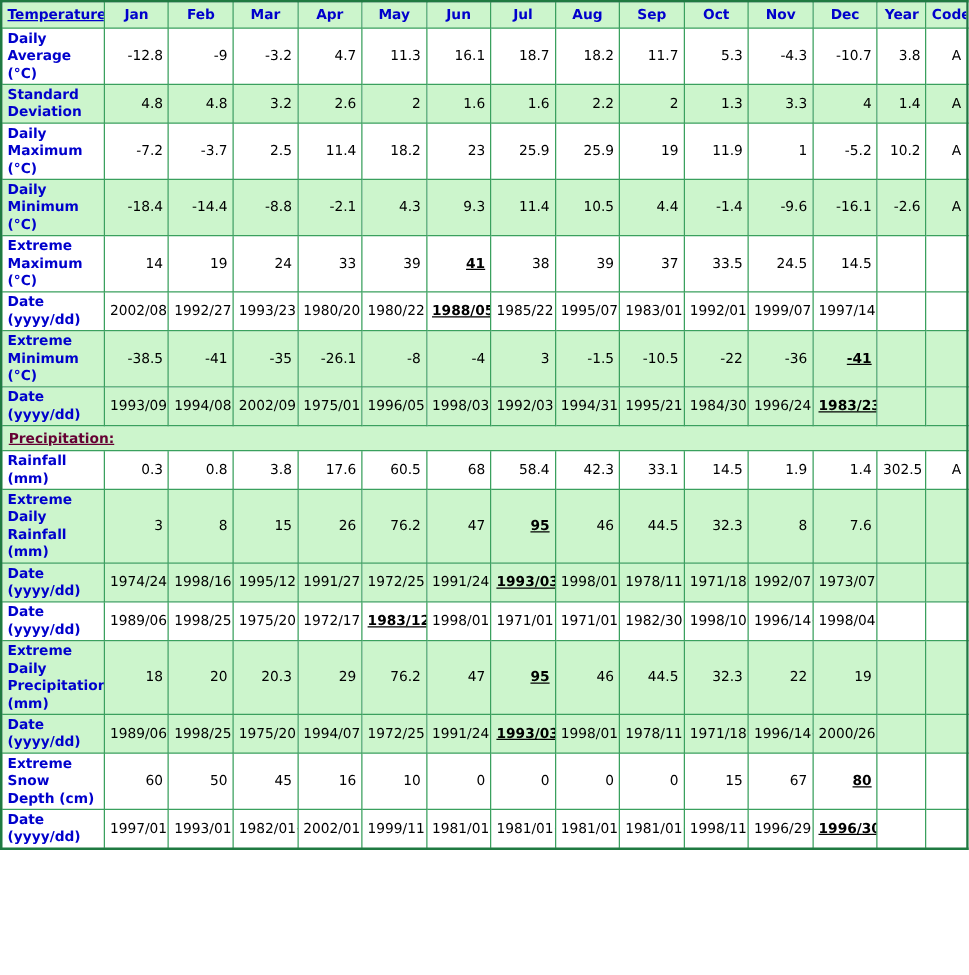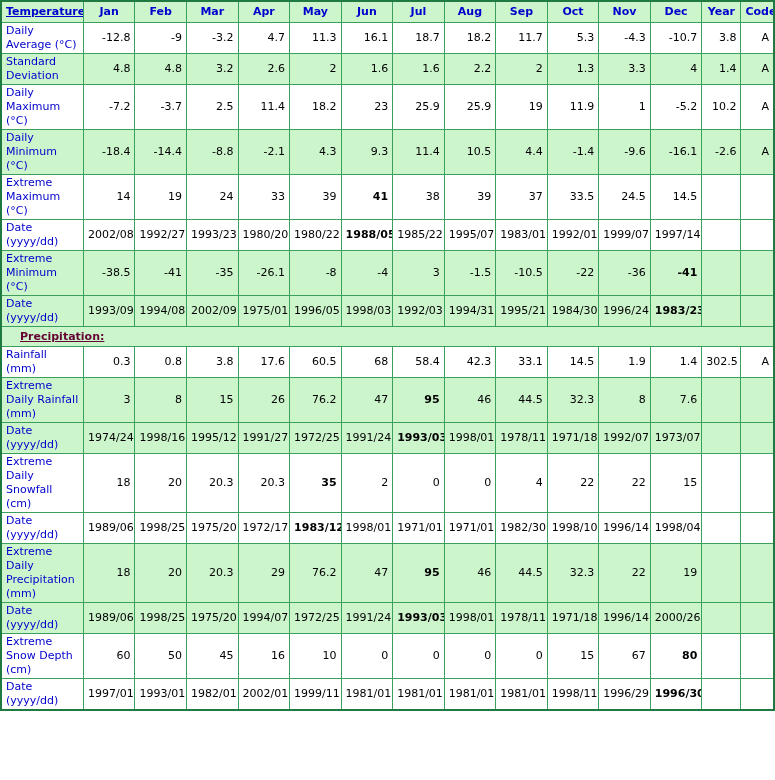--- a/index.html
+++ b/index.html
@@ -45,37 +45,37 @@
     text-decoration: underline;
     padding-left: 5px;
   }
   
   tr.section td {
     background: #ccf5cc;
     color: #660033;
     font-weight: bold;
     text-decoration: underline;
     text-align: left;
-    padding-left: 18px;
+    padding-left: 5px;
     height: 17px;
     line-height: 15px;
   }
   td.rowlabel {
     color: #0000cc;
-    font-weight: normal;
+    font-weight: bold;
     text-align: left;
     padding-left: 4px;
   }
   td.val {
     text-align: right;
     color: #000000;
     padding-right: 5px;
     font-weight: normal;
   }
-  td.val.b { font-weight: bold; }
+  td.val.b { font-weight: bold; text-decoration: underline; }
   tr.alt td { background: #ccf5cc; }
   tr.plain td { background: #ffffff; }
   
   col.c-label { width: 80px; }
   col.c-mon   { width: 50px; }
   col.c-year  { width: 38px; }
   col.c-code  { width: 32px; }
 </style>
 </head>
 <body>
@@ -300,37 +300,20 @@
         <td class="val b">1993/03</td>
         <td class="val">1998/01</td>
         <td class="val">1978/11</td>
         <td class="val">1971/18</td>
         <td class="val">1992/07</td>
         <td class="val">1973/07</td>
         <td class="val"></td>
         <td class="val"></td>
       </tr>
       <tr class="plain">
-        <td class="rowlabel">Extreme Daily Snowfall (cm)</td>
-        <td class="val">18</td>
-        <td class="val">20</td>
-        <td class="val">20.3</td>
-        <td class="val">20.3</td>
-        <td class="val b">35</td>
-        <td class="val">2</td>
-        <td class="val">0</td>
-        <td class="val">0</td>
-        <td class="val">4</td>
-        <td class="val">22</td>
-        <td class="val">22</td>
-        <td class="val">15</td>
-        <td class="val"></td>
-        <td class="val"></td>
-      </tr>
-      <tr class="plain">
         <td class="rowlabel">Date (yyyy/dd)</td>
         <td class="val">1989/06</td>
         <td class="val">1998/25</td>
         <td class="val">1975/20</td>
         <td class="val">1972/17</td>
         <td class="val b">1983/12</td>
         <td class="val">1998/01</td>
         <td class="val">1971/01+</td>
         <td class="val">1971/01+</td>
         <td class="val">1982/30+</td>

